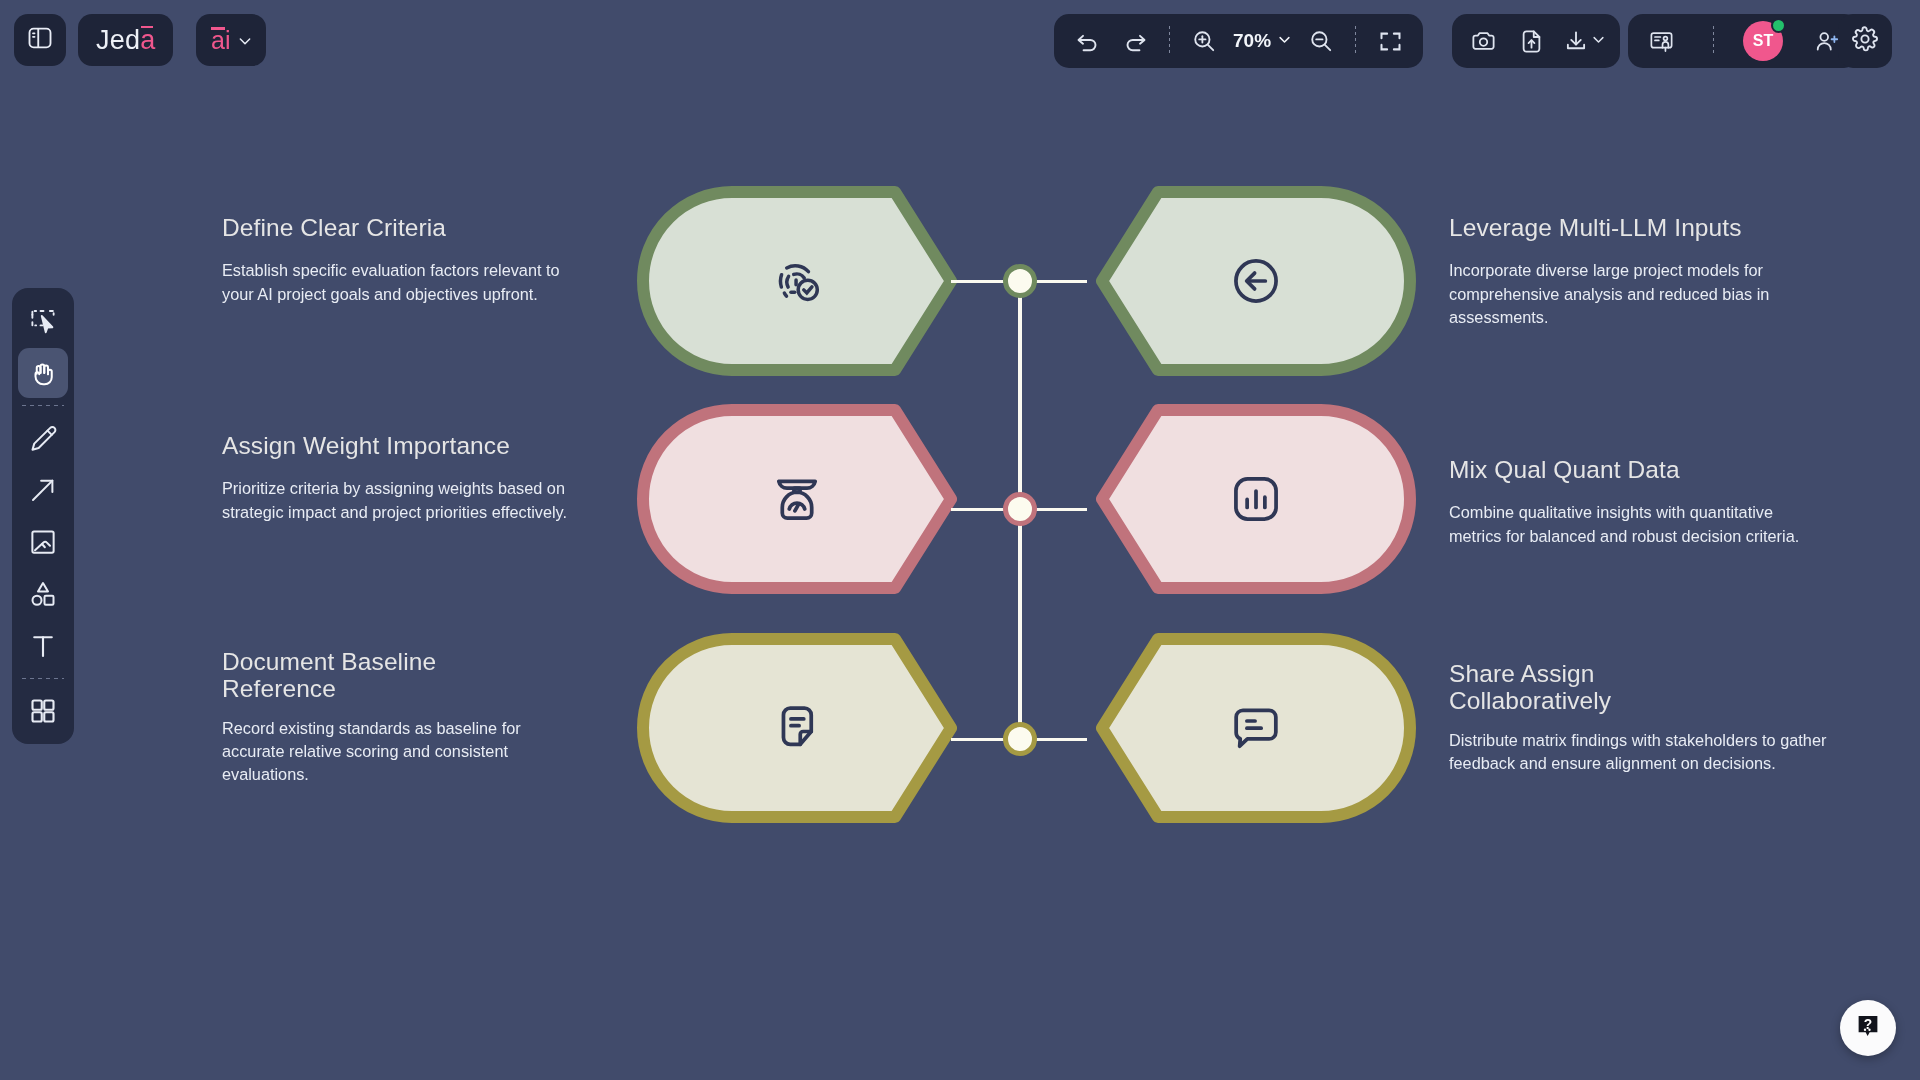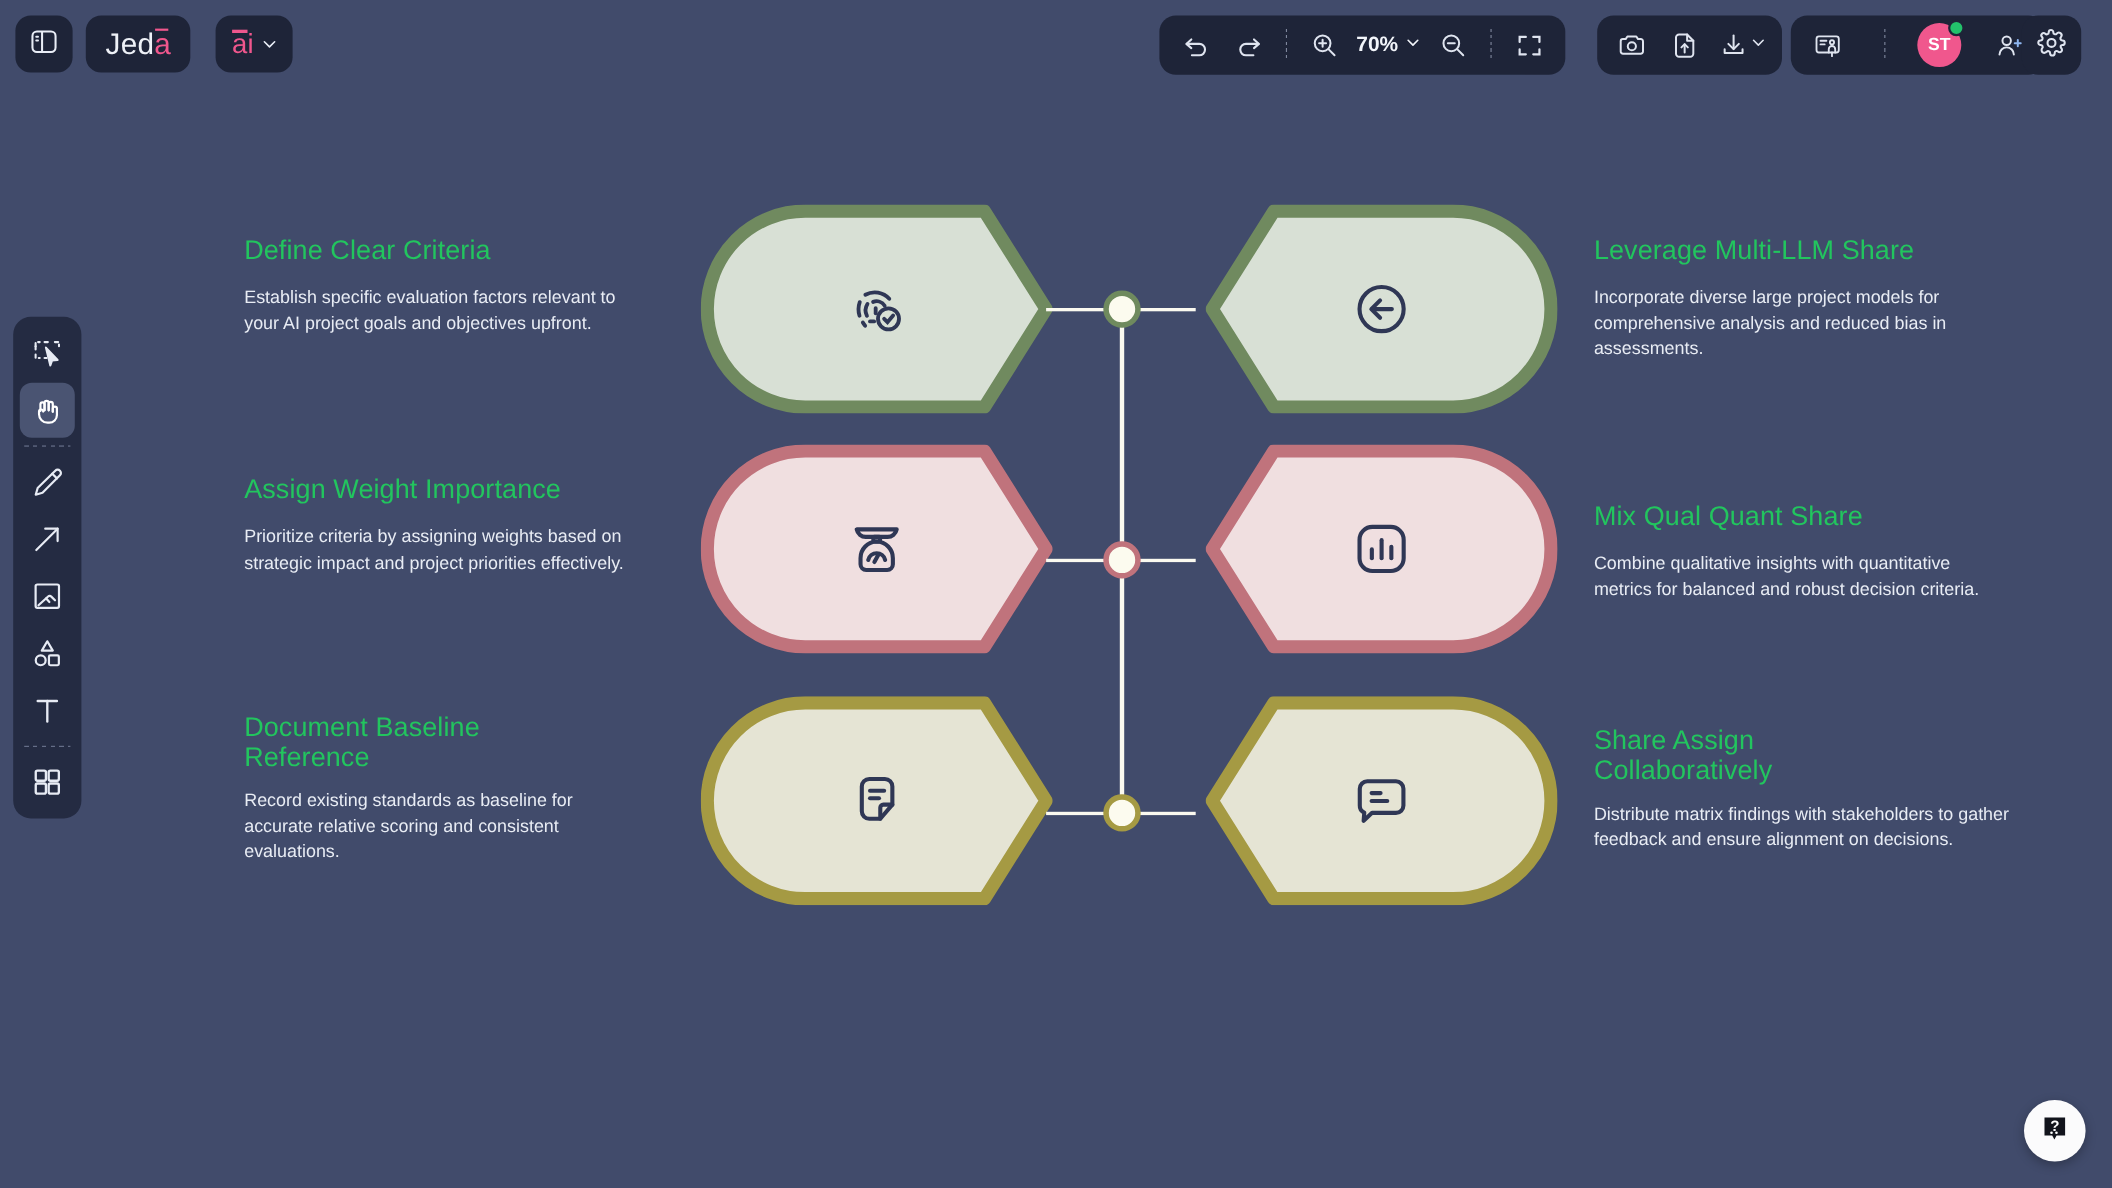--- a/index.html
+++ b/index.html
@@ -102,21 +102,21 @@
     display: flex; align-items: center; justify-content: center;
   }
   .card.left  { left: 637px; }
   .card.right { left: 1096px; }
 
   .card svg.shape { position: absolute; inset: 0; width: 320px; height: 190px; }
   .card .glyph { position: relative; z-index: 2; color: #2f3755; display:flex; }
 
   .txt { position: absolute; width: 360px; }
   .txt .title {
-    font-size: 24.5px; color: #22c55e; line-height: 1.12; font-weight: 400;
+    font-size: 24.5px; color: #e5e5e5; line-height: 1.12; font-weight: 400;
     letter-spacing: .1px;
   }
   .txt .body {
     margin-top: 18px; font-size: 16.3px; line-height: 1.42; color: #e8ecf4;
   }
   .txt.l { text-align: left; }
   .txt.r { text-align: left; }
 
   .t-1l { left: 222px; top: 214px; }
   .t-2l { left: 222px; top: 432px; }
@@ -464,25 +464,25 @@
     <div class="txt l t-2l">
       <div class="title">Assign Weight Importance</div>
       <div class="body">Prioritize criteria by assigning weights based on strategic impact and project priorities effectively.</div>
     </div>
     <div class="txt l t-3l" style="width:320px">
       <div class="title">Document Baseline Reference</div>
       <div class="body" style="margin-top:14px;width:350px">Record existing standards as baseline for accurate relative scoring and consistent evaluations.</div>
     </div>
 
     <div class="txt r t-1r">
-      <div class="title">Leverage Multi-LLM Share</div>
+      <div class="title">Leverage Multi-LLM Inputs</div>
       <div class="body">Incorporate diverse large project models for comprehensive analysis and reduced bias in assessments.</div>
     </div>
     <div class="txt r t-2r">
-      <div class="title">Mix Qual Quant Share</div>
+      <div class="title">Mix Qual Quant Data</div>
       <div class="body">Combine qualitative insights with quantitative metrics for balanced and robust decision criteria.</div>
     </div>
     <div class="txt r t-3r" style="width:230px">
       <div class="title">Share Assign Collaboratively</div>
       <div class="body" style="margin-top:14px;width:380px">Distribute matrix findings with stakeholders to gather feedback and ensure alignment on decisions.</div>
     </div>
   </div>
 
   <div class="help">
     <span>

